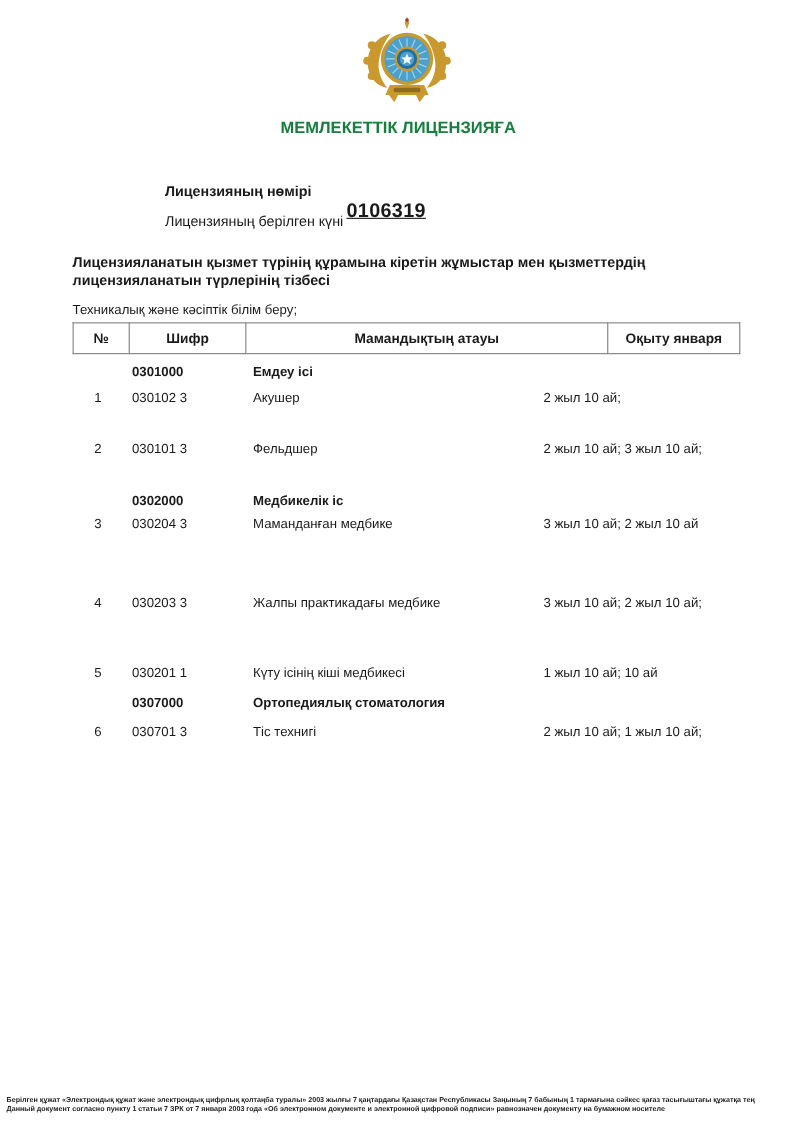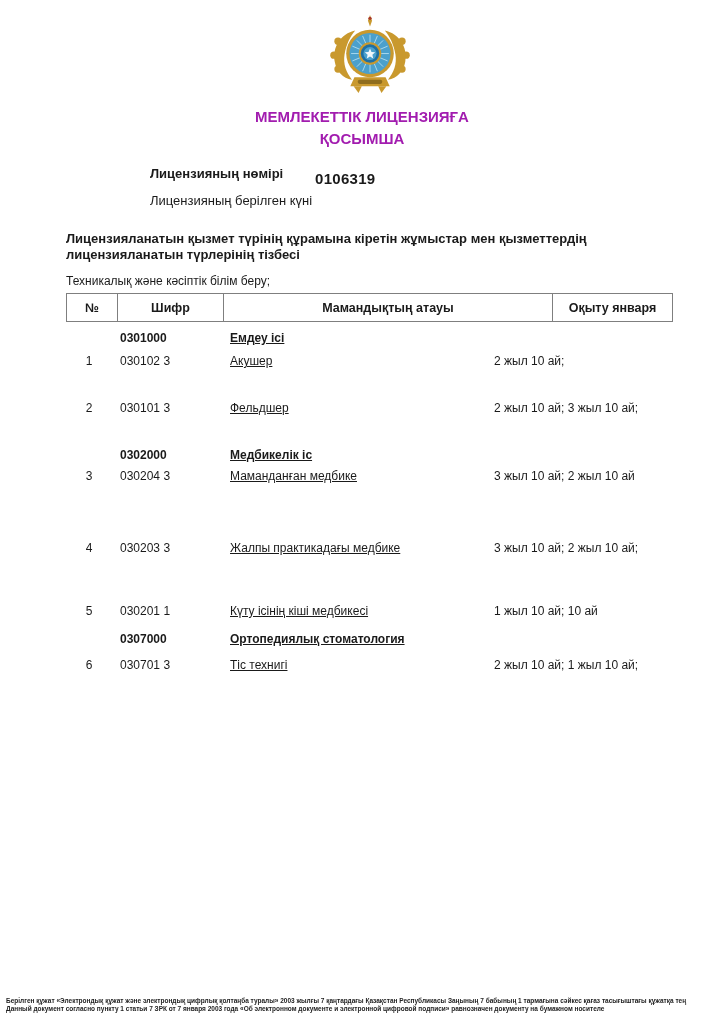--- a/index.html
+++ b/index.html
@@ -9,26 +9,26 @@
     overflow:hidden;
   }
   .abs{position:absolute;}
 
   
   .emblem{left:329px;top:14px;width:82px;height:84px;}
   .ray{stroke:#a8d8ee;stroke-width:1.2;}
 
   
   .title{left:0;top:106px;width:724px;text-align:center;
-         font-size:15px;font-weight:bold;line-height:22px;color:#a21caf;}
+         font-size:15px;font-weight:bold;line-height:22px;color:#15803d;}
 
   
   .lic-num-label{left:150px;top:166px;font-size:13px;font-weight:bold;}
-  .lic-num-value{left:315px;top:170px;font-size:15px;font-weight:bold;
-                 letter-spacing:0.3px;}
+  .lic-num-value{left:315px;top:181px;font-size:18px;font-weight:bold;
+                 text-decoration:underline;letter-spacing:0.3px;}
   .lic-date-label{left:150px;top:193px;width:165px;font-size:13px;
                   font-weight:normal;line-height:16px;}
 
   
   .intro-heading{left:66px;top:231px;width:568px;font-size:13px;
                  font-weight:bold;line-height:16px;}
   .intro-sub{left:66px;top:274px;font-size:12px;}
 
   
   .tbl{left:66px;top:293px;width:586px;}
@@ -40,21 +40,21 @@
   .col-num{width:46px;} .col-code{width:101px;}
   .hcol-name{width:324px;} .hcol-dur{width:115px;}
   .bcol-name{width:264px;} .bcol-dur{width:175px;}
 
   .body-table{margin-top:8px;}
   .body-table td{
     vertical-align:top;font-size:12px;line-height:16px;padding:0;
   }
   .body-table td.c-num{text-align:center;}
   .body-table td.c-code{padding-left:8px;margin-left:37px;}
-  .body-table td.c-name{padding-left:9px;text-decoration:underline;}
+  .body-table td.c-name{padding-left:9px;}
   .body-table td.c-dur{padding-right:60px;}
   tr.row-group td.c-code, tr.row-group td.c-name{font-weight:bold;}
   .r0{height:23px;} .r1{height:47px;} .r2{height:47px;}
   .r3{height:21px;} .r4{height:72px;} .r5{height:63px;}
   .r6{height:28px;} .r7{height:26px;} .r8{height:33px;}
 
   
   .footer{left:6px;top:997px;width:714px;font-size:6.5px;line-height:7.5px;
           font-weight:bold;color:#222;letter-spacing:0px;}
   .footer div{white-space:nowrap;}
@@ -107,21 +107,20 @@
 
     <path d="M31,77 L69,77 L74,88 L26,88 Z" fill="#C9992E"></path>
     <rect x="35" y="80" width="30" height="5" rx="2.5" fill="#8F6D1E"></rect>
     <path d="M30,88 L36,96 L40,88 Z" fill="#C9992E"></path>
     <path d="M70,88 L64,96 L60,88 Z" fill="#C9992E"></path>
   </svg>
 </div>
 
 <div class="abs title">
   <div>МЕМЛЕКЕТТІК ЛИЦЕНЗИЯҒА</div>
-  <div>ҚОСЫМША</div>
 </div>
 
 <div class="abs lic-num-label">Лицензияның нөмірі</div>
 <div class="abs lic-num-value">0106319</div>
 <div class="abs lic-date-label">Лицензияның берілген күні</div>
 
 <div class="abs intro-heading">Лицензияланатын қызмет түрінің құрамына кіретін жұмыстар мен қызметтердің лицензияланатын түрлерінің тізбесі</div>
 <div class="abs intro-sub">Техникалық және кәсіптік білім беру;</div>
 
 <div class="abs tbl">

